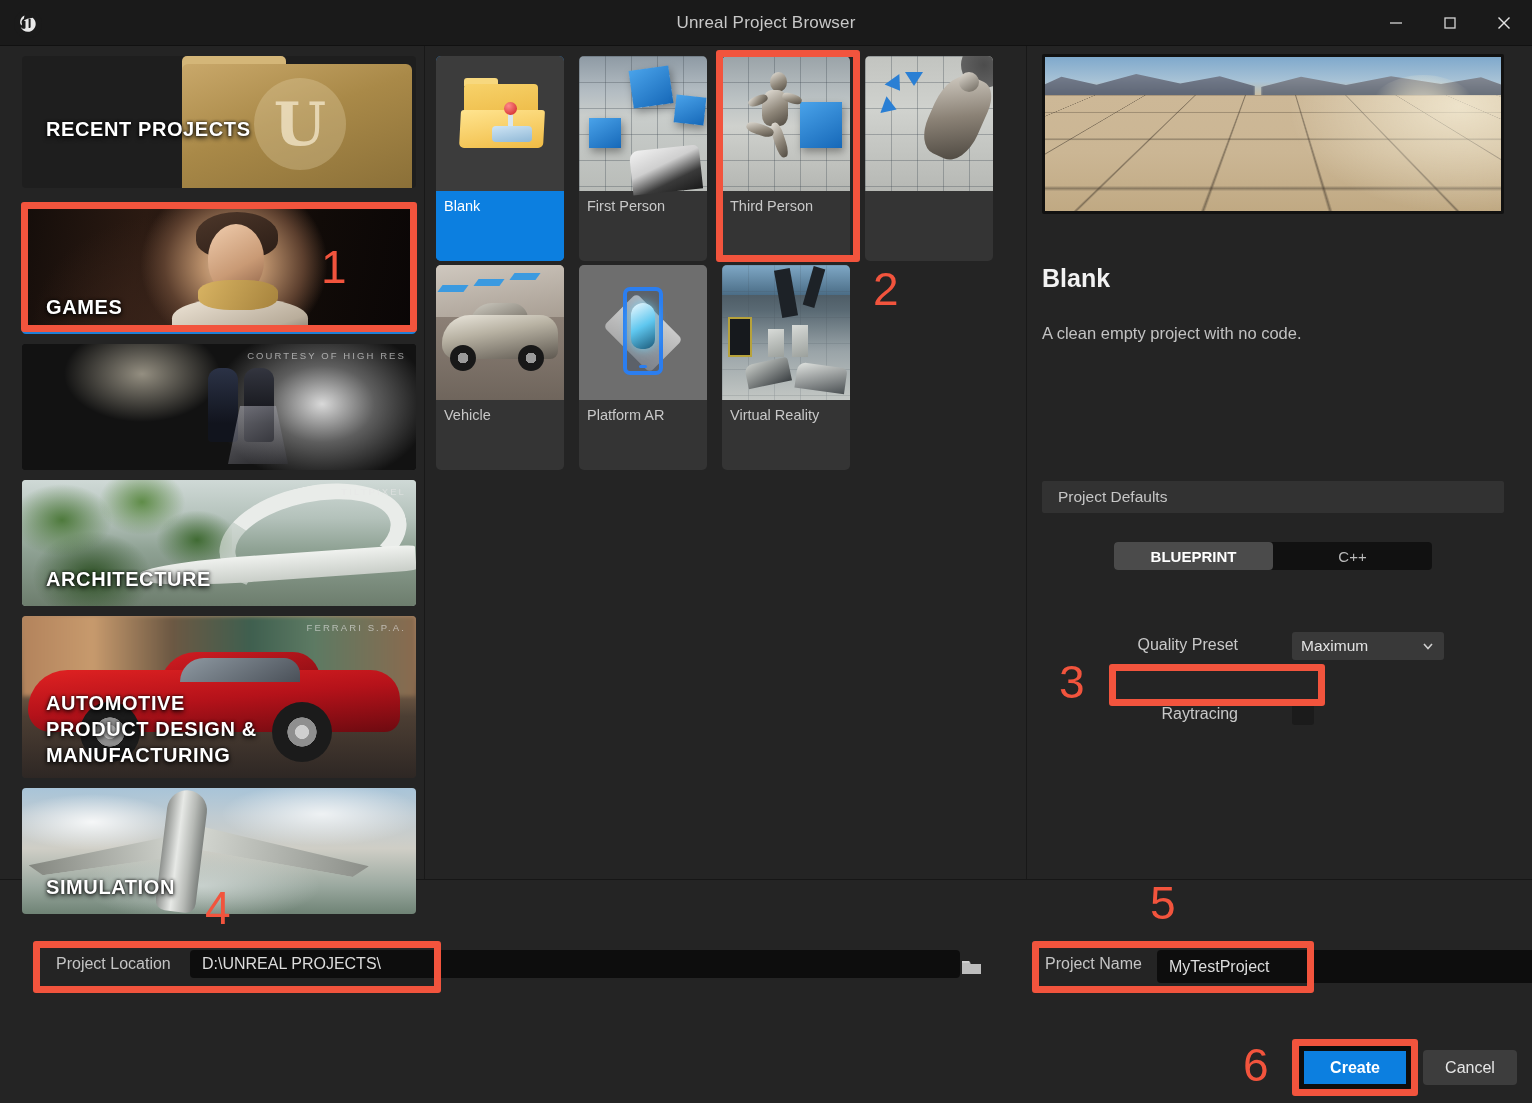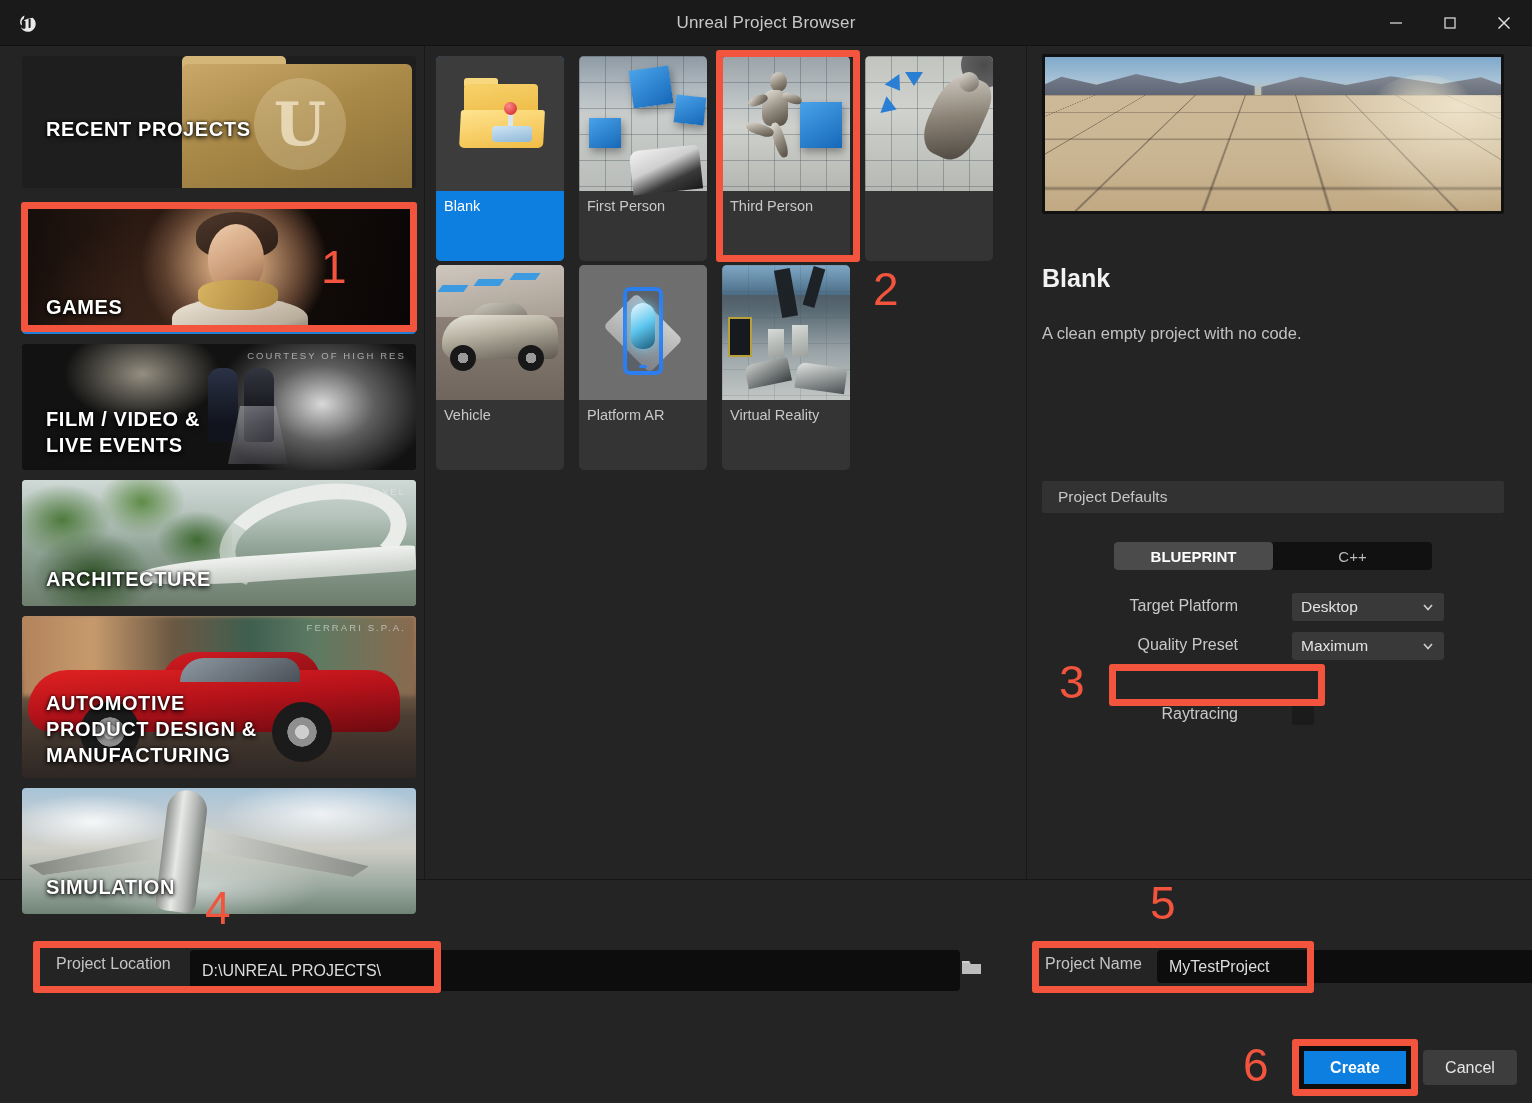--- a/index.html
+++ b/index.html
@@ -554,21 +554,21 @@
   }
   .cbox.on { background: #0b7fe8; }
   .cbox svg { display: block; }
 
   
   #loc-label {
     position: absolute; left: 56px; top: 955px;
     color: #c4c4c4; font-size: 16px;
   }
   #loc-input {
-    position: absolute; left: 190px; top: 950px; width: 770px; height: 41px;
+    position: absolute; left: 190px; top: 950px; width: 770px; height: 28px;
     background: #0d0d0d; border-radius: 4px;
     display: flex; align-items: center; padding-left: 12px;
     color: #dcdcdc; font-size: 16px;
   }
   #loc-browse {
     position: absolute; left: 960px; top: 957px; width: 24px; height: 20px;
     display: flex; align-items: center; justify-content: center;
   }
   #name-label {
     position: absolute; left: 1045px; top: 955px;
@@ -680,24 +680,20 @@
     <div class="cat-label">GAMES</div>
   </div>
 
   <div class="cat" id="cat-film">
     <div class="cat-art" id="film-art">
       <div class="film-person" id="film-p1"></div>
       <div class="film-person" id="film-p2"></div>
       <div id="film-rig"></div>
     </div>
     <div class="cat-credit">COURTESY OF HIGH RES</div>
-    <div class="cat-label">
-      <span>FILM / VIDEO &amp;</span><br>
-      <span>LIVE EVENTS</span>
-    </div>
   </div>
 
   <div class="cat" id="cat-arch">
     <div class="cat-art" id="arch-art">
       <div id="arch-trees"></div>
       <div id="arch-spiral"></div>
       <div id="arch-ramp"></div>
     </div>
     <div class="cat-credit">TILTPIXEL</div>
     <div class="cat-label">ARCHITECTURE</div>
@@ -839,31 +835,20 @@
   <div id="tpl-title">Blank</div>
   <div id="tpl-desc">A clean empty project with no code.</div>
 
   <div id="defaults-header">Project Defaults</div>
 
   <div id="seg-group">
     <div class="seg active">BLUEPRINT</div>
     <div class="seg">C++</div>
   </div>
 
-  <div class="row" id="row-platform">
-    <div class="row-label">Target Platform</div>
-    <div class="combo">
-      <span>Desktop</span>
-      <span class="chev">
-        <svg width="14" height="14" viewBox="0 0 14 14">
-            <polyline points="3,5 7,9.5 11,5" fill="none" stroke="#cfcfcf" stroke-width="1.6"></polyline>
-          </svg>
-      </span>
-    </div>
-  </div>
 
   <div class="row" id="row-quality">
     <div class="row-label">Quality Preset</div>
     <div class="combo">
       <span>Maximum</span>
       <span class="chev">
         <svg width="14" height="14" viewBox="0 0 14 14">
             <polyline points="3,5 7,9.5 11,5" fill="none" stroke="#cfcfcf" stroke-width="1.6"></polyline>
           </svg>
       </span>

